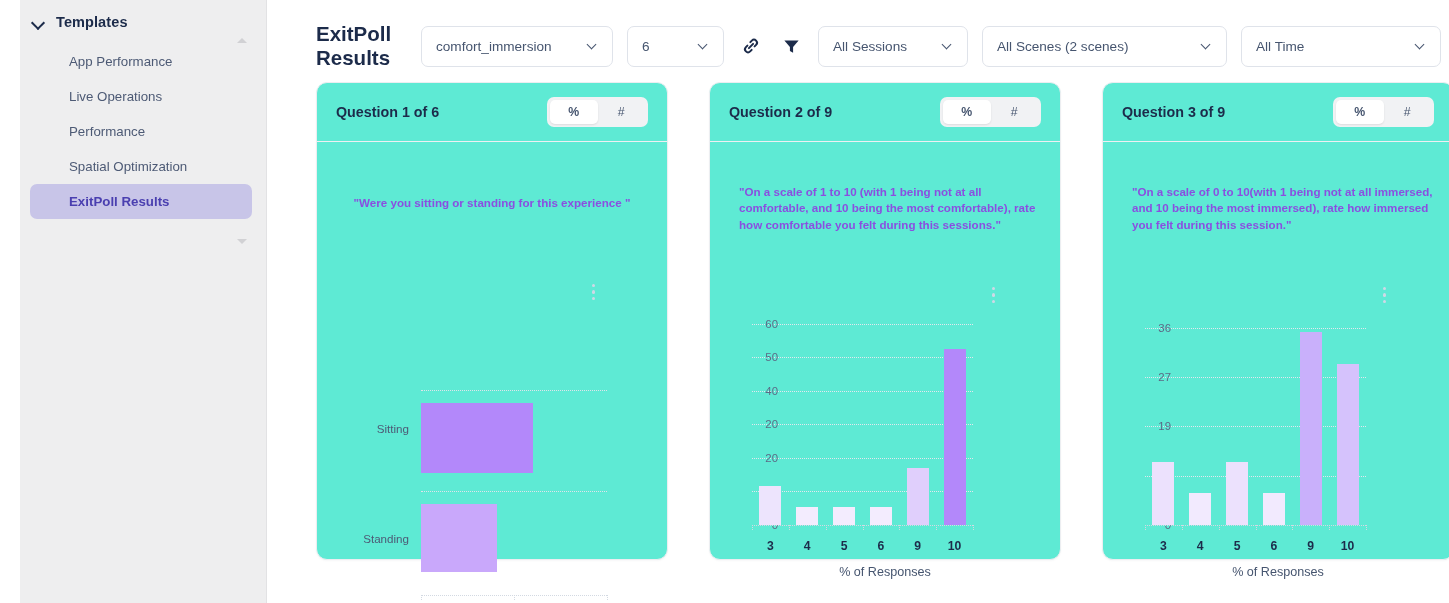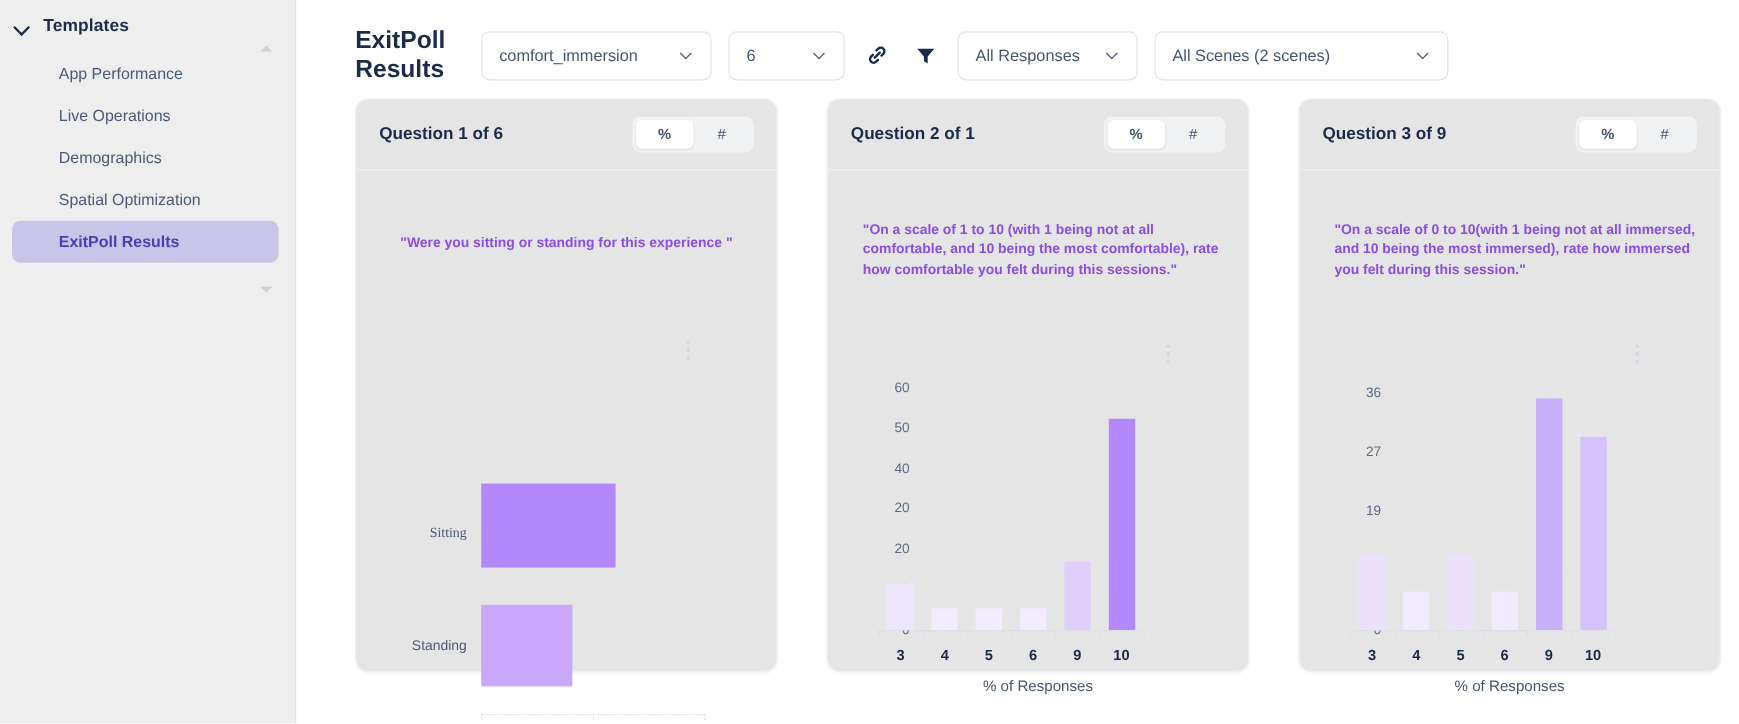--- a/index.html
+++ b/index.html
@@ -12,20 +12,21 @@
   .app { display: flex; width: 1449px; height: 603px; }
 
   
   .sidebar {
     width: 247px; height: 603px;
     background: #eeeeef;
     border-right: 1px solid #e2e2e4;
     position: relative;
     flex: 0 0 247px;
     padding-top: 6px;
+    margin-left: 20px;
   }
   .sb-header {
     display: flex; align-items: center; gap: 10px;
     padding: 8px 0 8px 12px;
     height: 32px;
   }
   .chev-down {
     width: 14px; height: 14px; flex: 0 0 14px;
     position: relative;
   }
@@ -107,21 +108,21 @@
   }
 
   
   .cards {
     display: flex; gap: 41px;
     padding-left: 49px;
     margin-top: 2px;
   }
   .card {
     width: 352px; height: 478px;
-    background: #e5e5e5;
+    background: #5eead4;
     border: 1px solid #eceef1;
     border-radius: 11px;
     box-shadow: 0 1px 2px rgba(20,30,60,.035);
     display: flex; flex-direction: column;
   }
   .card-head {
     height: 59px; display: flex; align-items: center;
     justify-content: space-between;
     padding: 0 19px;
     border-bottom: 1px solid #eef0f3;
@@ -193,21 +194,21 @@
     </div>
     <div class="sb-arrow up"></div>
     <div class="sb-list">
       <div class="sb-item">
         <span>App Performance</span>
       </div>
       <div class="sb-item">
         <span>Live Operations</span>
       </div>
       <div class="sb-item">
-        <span>Demographics</span>
+        <span>Performance</span>
       </div>
       <div class="sb-item">
         <span>Spatial Optimization</span>
       </div>
       <div class="sb-item active">
         <span>ExitPoll Results</span>
       </div>
     </div>
     <div class="sb-arrow down"></div>
   </aside>
@@ -235,29 +236,33 @@
         </svg>
       </div>
 
       <div class="icon-btn">
         <svg width="19" height="19" viewBox="0 0 24 24" fill="#1c2b4a">
           <path d="M3 4.5h18l-7 8.2V20l-4-2.3v-5z"></path>
         </svg>
       </div>
 
       <div class="select w-sessions">
-        <span class="lbl">All Responses</span>
+        <span class="lbl">All Sessions</span>
         <span class="sel-caret"></span>
       </div>
 
       <div class="select w-scenes">
         <span class="lbl">All Scenes (2 scenes)</span>
         <span class="sel-caret"></span>
       </div>
 
+      <div class="select w-time">
+        <span class="lbl">All Time</span>
+        <span class="sel-caret"></span>
+      </div>
     </div>
 
     <div class="cards">
 
       <section class="card">
         <div class="card-head">
           <span class="card-title">Question 1 of 6</span>
           <div class="toggle">
             <span class="on">%</span>
             <span>#</span>
@@ -265,39 +270,39 @@
         </div>
         <div class="card-body c1">
           <div class="q-text">"Were you sitting or standing for this experience "</div>
           <div class="kebab">
               <i></i>
               <i></i>
               <i></i>
             </div>
           <div class="hchart" id="chart1">
               <div class="hgrid" style="top: 73px;"></div>
-              <div class="hlabel" style="top: 127px; font-family: Liberation Serif, serif;">Sitting</div>
+              <div class="hlabel" style="top: 111px;">Sitting</div>
               <div class="hbar" style="top: 86px; height: 70px; width: 111.6px; background: rgb(179, 136, 250);"></div>
               <div class="hgrid" style="top: 174px;"></div>
               <div class="hlabel" style="top: 221px;">Standing</div>
               <div class="hbar" style="top: 187px; height: 68px; width: 76.26px; background: rgb(201, 168, 251);"></div>
               <div class="hax-line" style="top: 278px;"></div>
               <div class="hax-pip" style="top: 278px; left: 104px;"></div>
               <div class="hax-tick" style="top: 285px; left: 104px;">0</div>
               <div class="hax-pip" style="top: 278px; left: 197px;"></div>
               <div class="hax-tick" style="top: 285px; left: 197px;">50</div>
               <div class="hax-pip" style="top: 278px; left: 290px;"></div>
               <div class="hax-tick" style="top: 285px; left: 290px;">100</div>
             </div>
         </div>
       </section>
 
       <section class="card">
         <div class="card-head">
-          <span class="card-title">Question 2 of 1</span>
+          <span class="card-title">Question 2 of 9</span>
           <div class="toggle">
             <span class="on">%</span>
             <span>#</span>
           </div>
         </div>
         <div class="card-body c2">
           <div class="q-text">"On a scale of 1 to 10 (with 1 being not at all comfortable, and 10 being the most comfortable), rate how comfortable you felt during this sessions."</div>
           <div class="kebab">
               <i></i>
               <i></i>

